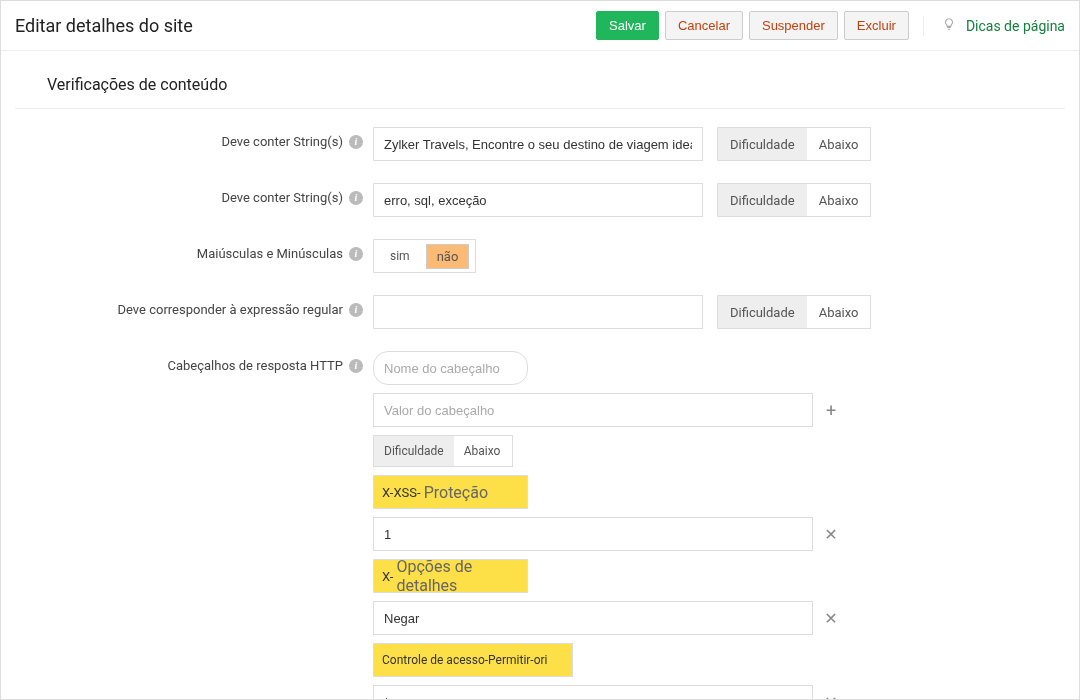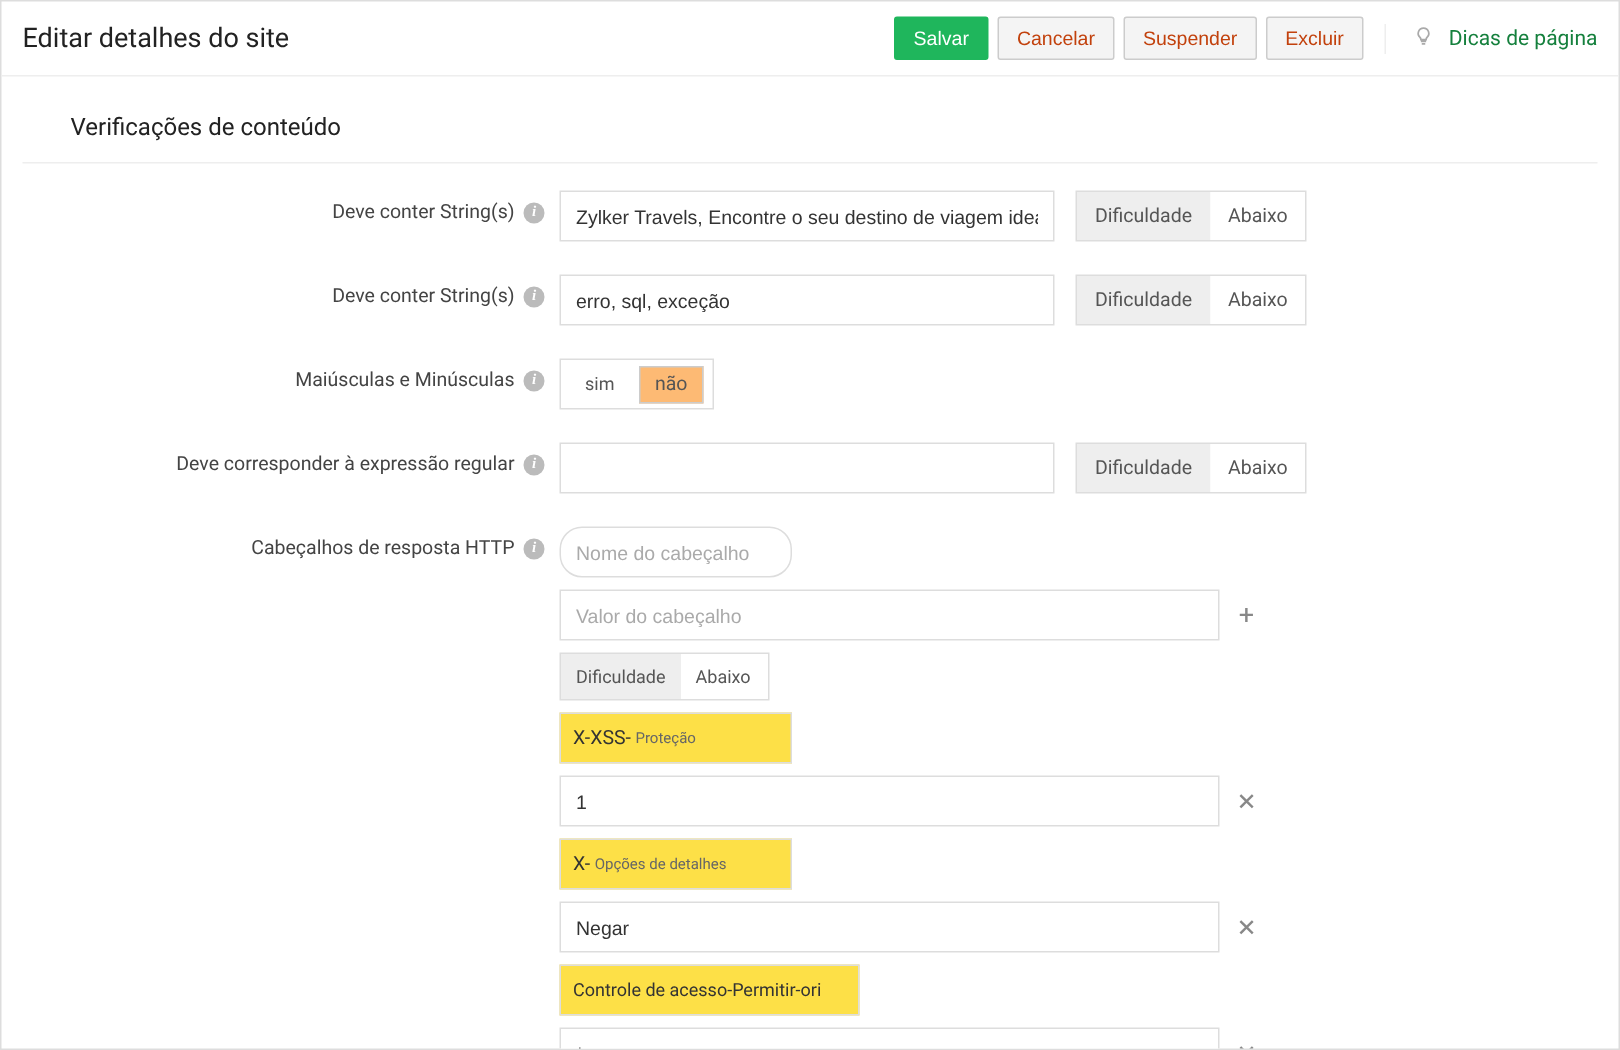--- a/index.html
+++ b/index.html
@@ -191,21 +191,21 @@
     height: 34px;
     border: 1px solid #ddd;
     display: flex;
     align-items: center;
     padding: 0 8px;
     font-size: 13px;
     gap: 3px;
     background:#fde047;
   }
   .input-prefixed .prefix { color: #333; }
-  .input-prefixed .suffix { color: #666; font-size:10px;text-align:right; }
+  .input-prefixed .suffix { color: #666; font-size:16px; }
 </style>
 </head>
 <body>
 
 <div class="page">
   <div class="header">
     <h1>Editar detalhes do site</h1>
     <div class="header-actions">
       <button class="btn btn-primary">Salvar</button>
       <button class="btn">Cancelar</button>

